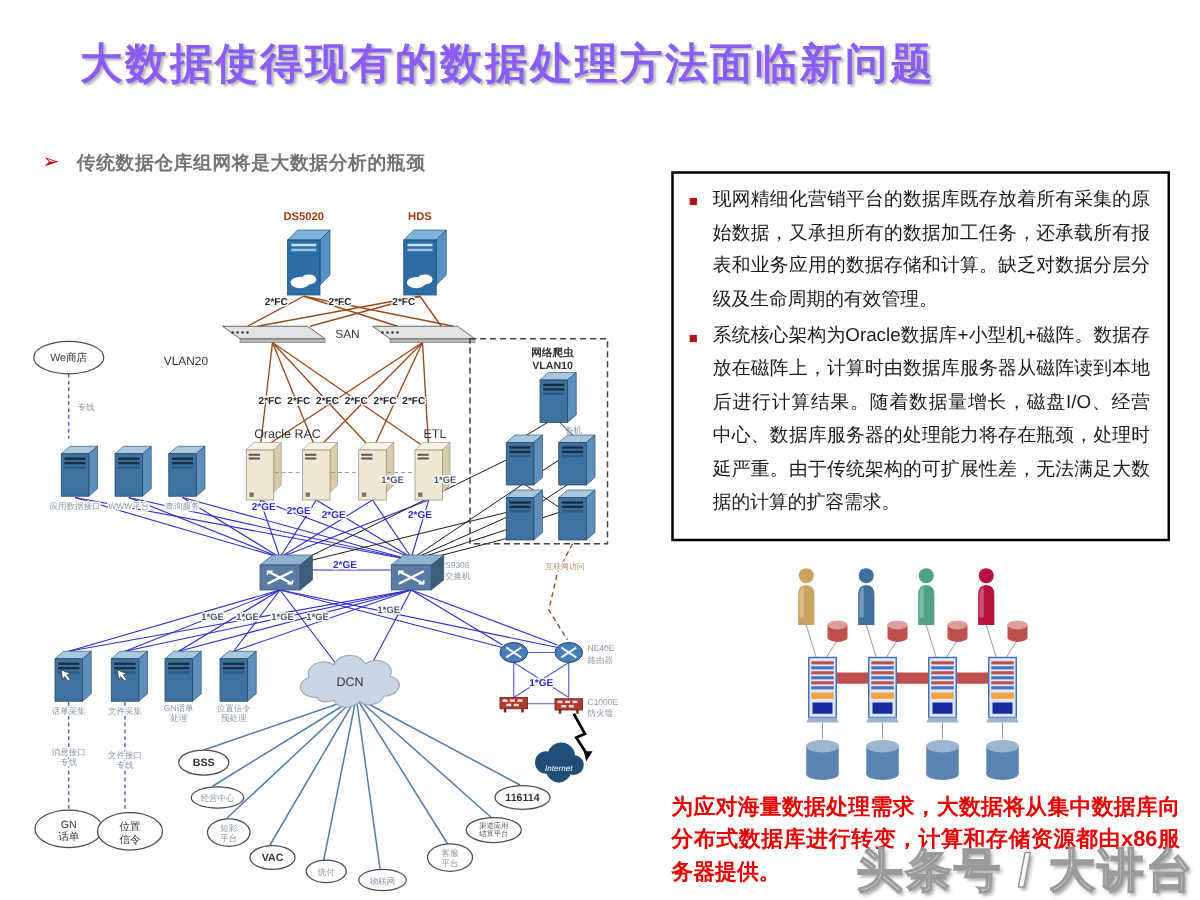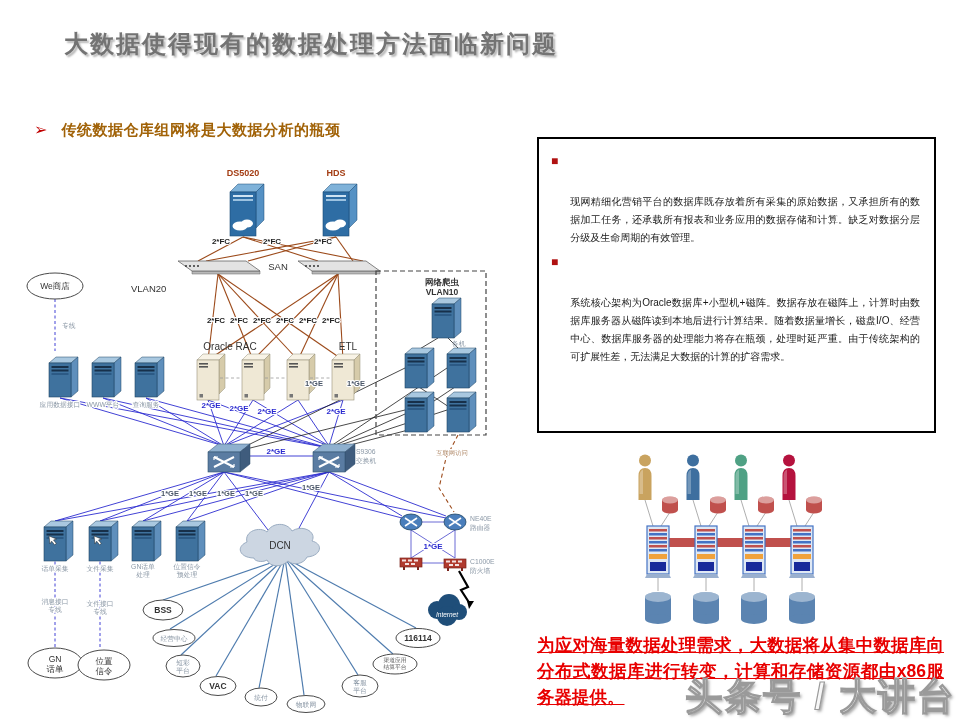--- a/index.html
+++ b/index.html
@@ -1,29 +1,29 @@
 <!DOCTYPE html>
 <html><head>
 <meta charset="utf-8">
 <style>
   html,body{margin:0;padding:0;}
   body{width:960px;height:720px;position:relative;background:#ffffff;overflow:hidden;
        font-family:"Liberation Sans","DejaVu Sans",sans-serif;}
-  .title{position:absolute;left:64px;top:28px;font-size:24px;font-weight:bold;color:#737373;
+  .title{position:absolute;left:64px;top:28px;font-size:34px;font-weight:bold;color:#8b5cf6;
          letter-spacing:2px;text-shadow:2px 2px 2px #b5b5b5;white-space:nowrap;}
   .bullet-line{position:absolute;left:34px;top:121px;display:flex;align-items:flex-start;}
   .arrow-marker{color:#c00000;font-size:16px;font-weight:bold;line-height:1.1;margin-right:14px;}
-  .bullet-text{font-size:15px;font-weight:bold;color:#a16207;letter-spacing:.5px;}
+  .bullet-text{font-size:15px;font-weight:bold;color:#737373;letter-spacing:.5px;}
   .textbox{position:absolute;left:537px;top:137px;width:399px;height:296px;border:2px solid #000;
            box-sizing:border-box;padding:8px 14px 4px 10px;background:#fff;}
   .tb-item{display:flex;margin-bottom:2px;}
   .tb-marker{color:#b01111;font-size:12px;line-height:1;margin:8px 12px 0 2px;flex:0 0 auto;}
-  .tb-text{font-size:10px;line-height:1.78;color:#191919;text-align:justify;margin-top:46px;}
+  .tb-text{font-size:15px;line-height:1.78;color:#191919;text-align:justify;}
   .conclusion{position:absolute;left:537px;top:633px;width:407px;font-size:17.5px;line-height:1.48;
-              font-weight:bold;color:#e80000;text-align:justify;text-decoration:underline;}
+              font-weight:bold;color:#e80000;text-align:justify;}
   .watermark{position:absolute;right:4px;bottom:-2px;font-size:37px;font-weight:bold;letter-spacing:2px;
              color:rgba(250,250,250,0.92);-webkit-text-stroke:1.2px #9a9a9a;
              text-shadow:2px 2px 3px rgba(90,90,90,.55);white-space:nowrap;}
   .diagram{position:absolute;left:18px;top:158px;}
   .illus{position:absolute;left:620px;top:446px;}
   svg text{font-family:"Liberation Sans","DejaVu Sans",sans-serif;}
   .t8{font-size:8.5px;fill:#333;}
   .t9{font-size:9.5px;fill:#333;}
   .t10{font-size:10px;fill:#333;}
   .tr{font-size:9px;fill:#a33c12;font-weight:bold;}

